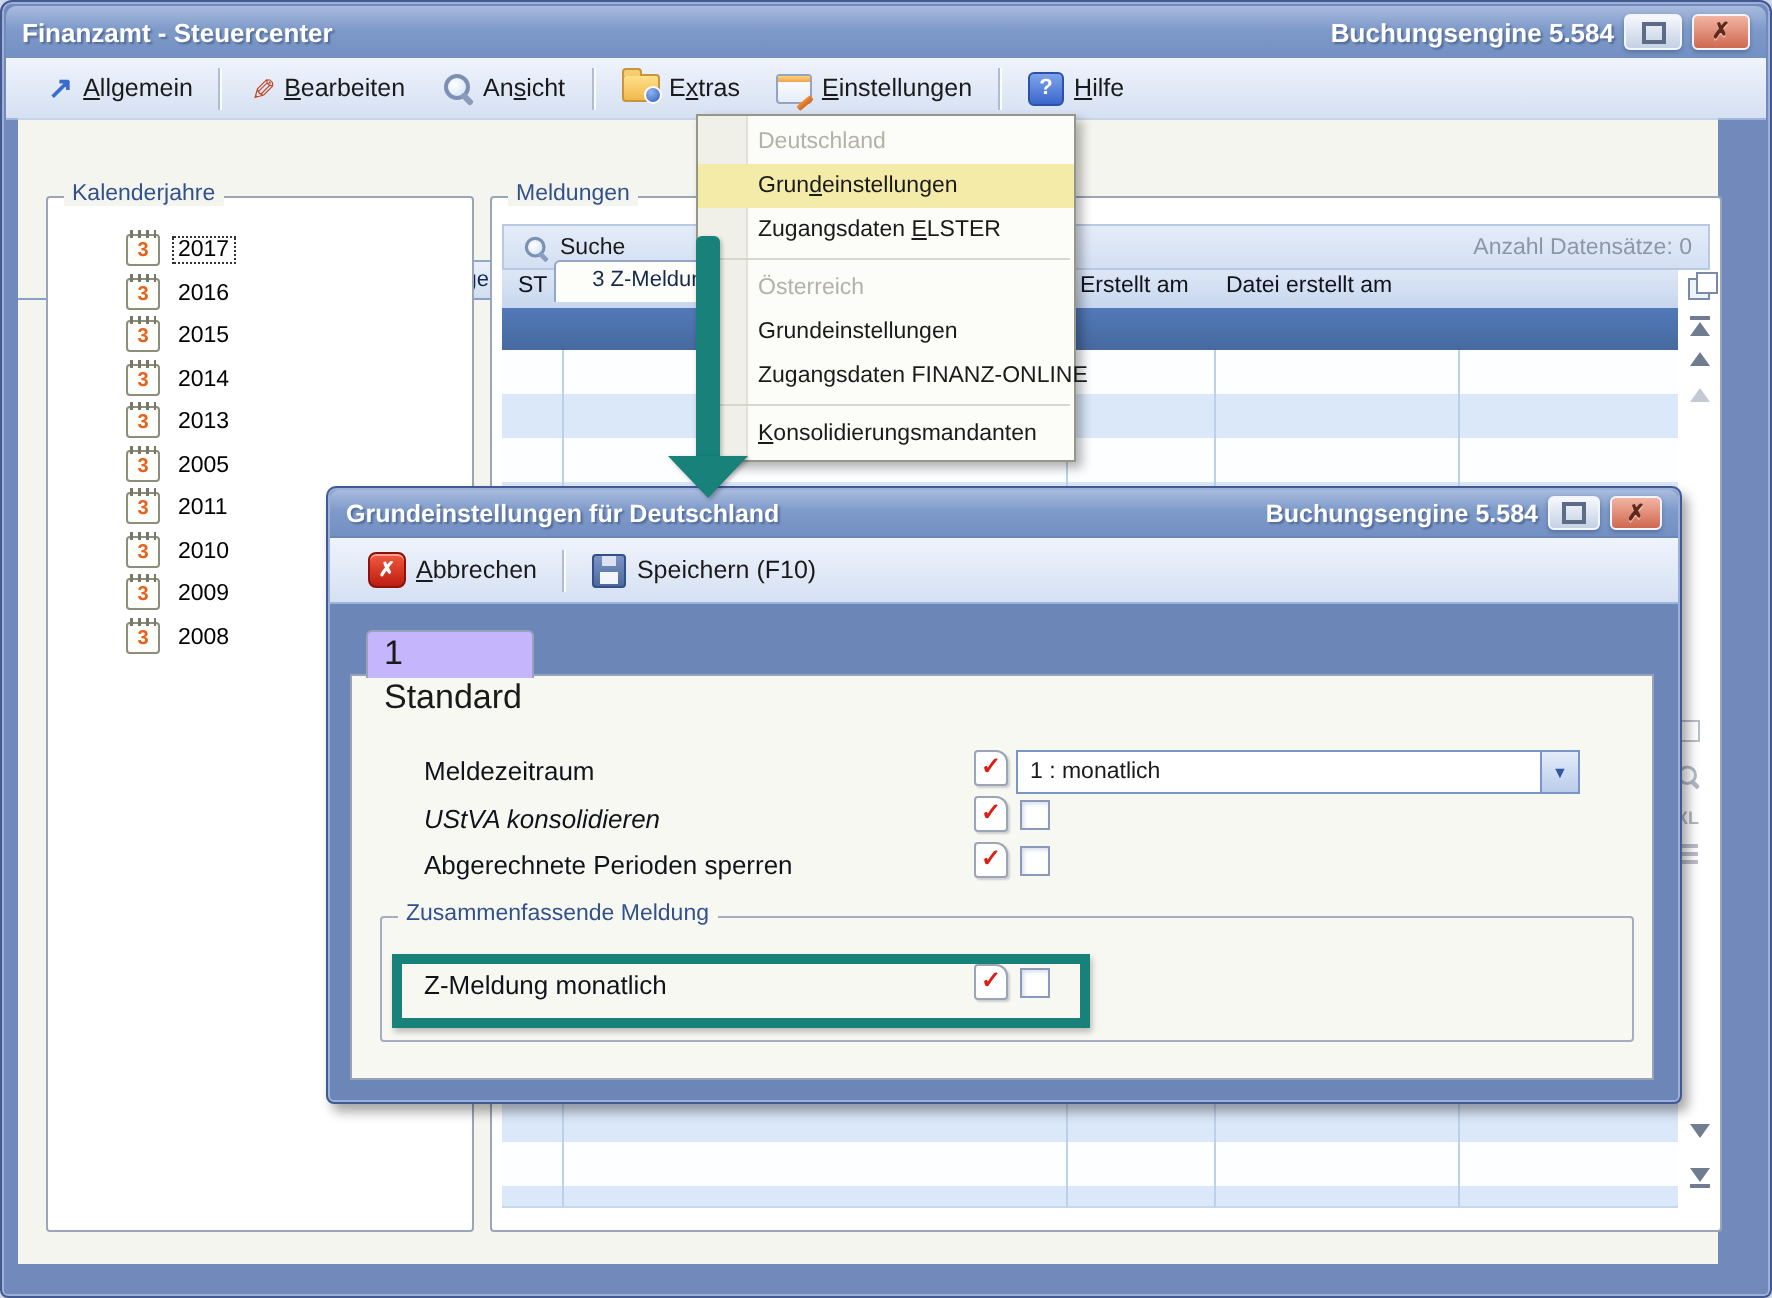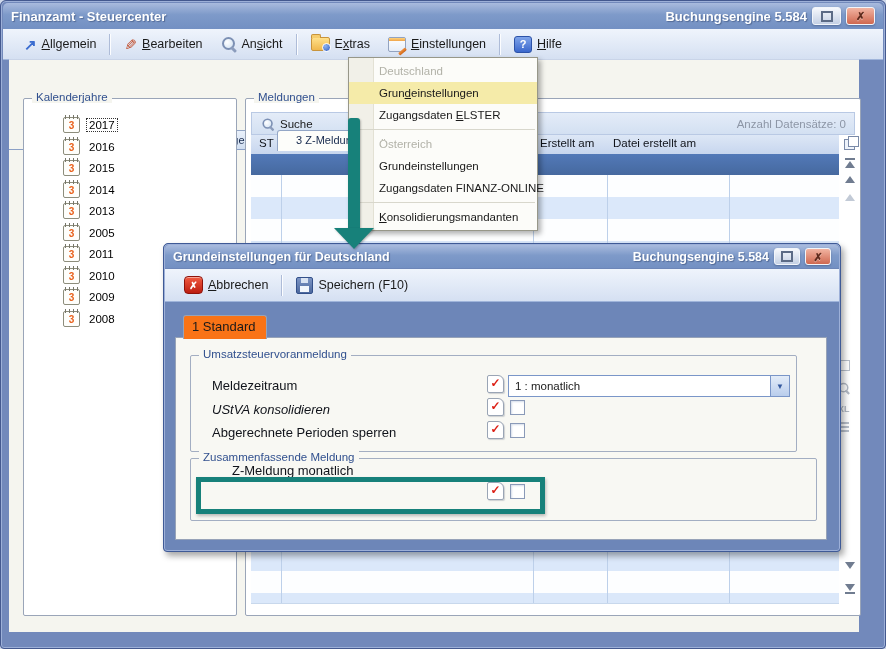--- a/index.html
+++ b/index.html
@@ -140,22 +140,22 @@
                background:linear-gradient(#eff4fc,#d5e0f2);border-bottom:1px solid #9fb4da;
                display:flex;align-items:center;padding-left:10px;}
   .ico-redx{width:17px;height:16px;border-radius:4px;display:inline-flex;align-items:center;justify-content:center;
             background:linear-gradient(#f25a40,#bc1d10);border:1px solid #8e120a;
             color:#fff;font-weight:bold;font-size:10px;box-shadow:inset 0 1px 0 rgba(255,255,255,.45);}
   .ico-floppy{position:relative;width:15px;height:15px;border-radius:2px;
               background:linear-gradient(#7c94c4,#4d699e);border:1px solid #33508a;}
   .ico-floppy::before{content:"";position:absolute;left:4px;top:0;width:7px;height:5px;background:#d9e3f2;}
   .ico-floppy::after{content:"";position:absolute;left:3px;bottom:1px;width:9px;height:6px;background:#f2f6fc;}
   .dlg-tab{position:absolute;left:183px;top:315px;width:74px;height:23px;z-index:32;
-           background:#f97316;border:1px solid #97a3b8;border-bottom:none;border-radius:3px 3px 0 0;
-           font-size:13px;line-height:22px;padding-left:8px;}
+           background:#c4b5fd;border:1px solid #97a3b8;border-bottom:none;border-radius:3px 3px 0 0;
+           font-size:17px;line-height:22px;padding-left:8px;}
   .dlg-panel{position:absolute;left:175px;top:337px;width:650px;height:201px;z-index:31;
              background:#f8f8f3;border:1px solid #97a3b8;}
   .dlg-group{position:absolute;background:#f8f8f3;border:1px solid #a3aec2;border-radius:2px;z-index:33;}
   .dlg-label{position:absolute;font-size:13px;color:#10131a;white-space:nowrap;z-index:34;}
   .ico-checkpage{position:absolute;width:15px;height:16px;background:#fff;border:1px solid #9aa5b5;
                  border-radius:2px 6px 2px 2px;color:#dc1f14;font-weight:bold;font-size:12px;
                  line-height:15px;text-align:center;box-shadow:1px 1px 1px rgba(80,90,110,.25);z-index:34;}
   .checkbox{position:absolute;width:13px;height:13px;background:#fff;border:1px solid #8a9ab8;
             box-shadow:inset 1px 1px 2px #d6deea;z-index:34;cursor:pointer;}
   .combo{position:absolute;height:20px;background:#fff;border:1px solid #7a96c8;display:flex;
@@ -406,40 +406,37 @@
       <span class="tb-item">
         <span class="ico-floppy"></span>
         <span>Speichern (F10)</span>
       </span>
     </div>
   </div>
 
   <div class="dlg-tab">1 Standard</div>
   <div class="dlg-panel"></div>
 
-  <div class="dlg-group groupbox inner-label" style="left:190px;top:355px;width:605px;height:95px;">
-    <span class="grouplabel">Umsatzsteuervoranmeldung</span>
-  </div>
   <span class="dlg-label" style="left:212px;top:378px;">Meldezeitraum</span>
   <span class="ico-checkpage" style="left:487px;top:375px;">✓</span>
   <div class="combo" style="left:508px;top:375px;width:280px;">
     <span class="val">1 : monatlich</span>
     <span class="btn">▼</span>
   </div>
   <span class="dlg-label" style="left:212px;top:402px;font-style:italic;">UStVA konsolidieren</span>
   <span class="ico-checkpage" style="left:487px;top:398px;">✓</span>
   <span class="checkbox" style="left:510px;top:400px;"></span>
   <span class="dlg-label" style="left:212px;top:425px;">Abgerechnete Perioden sperren</span>
   <span class="ico-checkpage" style="left:487px;top:421px;">✓</span>
   <span class="checkbox" style="left:510px;top:423px;"></span>
 
   <div class="dlg-group groupbox inner-label" style="left:190px;top:458px;width:605px;height:61px;padding-left:20px;">
     <span class="grouplabel">Zusammenfassende Meldung</span>
   </div>
   <div class="teal-box" style="left:196px;top:477px;width:339px;height:27px;"></div>
-  <span class="dlg-label" style="left:212px;top:463px;margin-left:20px;">Z-Meldung monatlich</span>
+  <span class="dlg-label" style="left:212px;top:485px;">Z-Meldung monatlich</span>
   <span class="ico-checkpage" style="left:487px;top:482px;">✓</span>
   <span class="checkbox" style="left:510px;top:484px;"></span>
 
   <div class="arrow-shaft"></div>
   <div class="arrow-head"></div>
 
 </div>
 
 </body></html>

